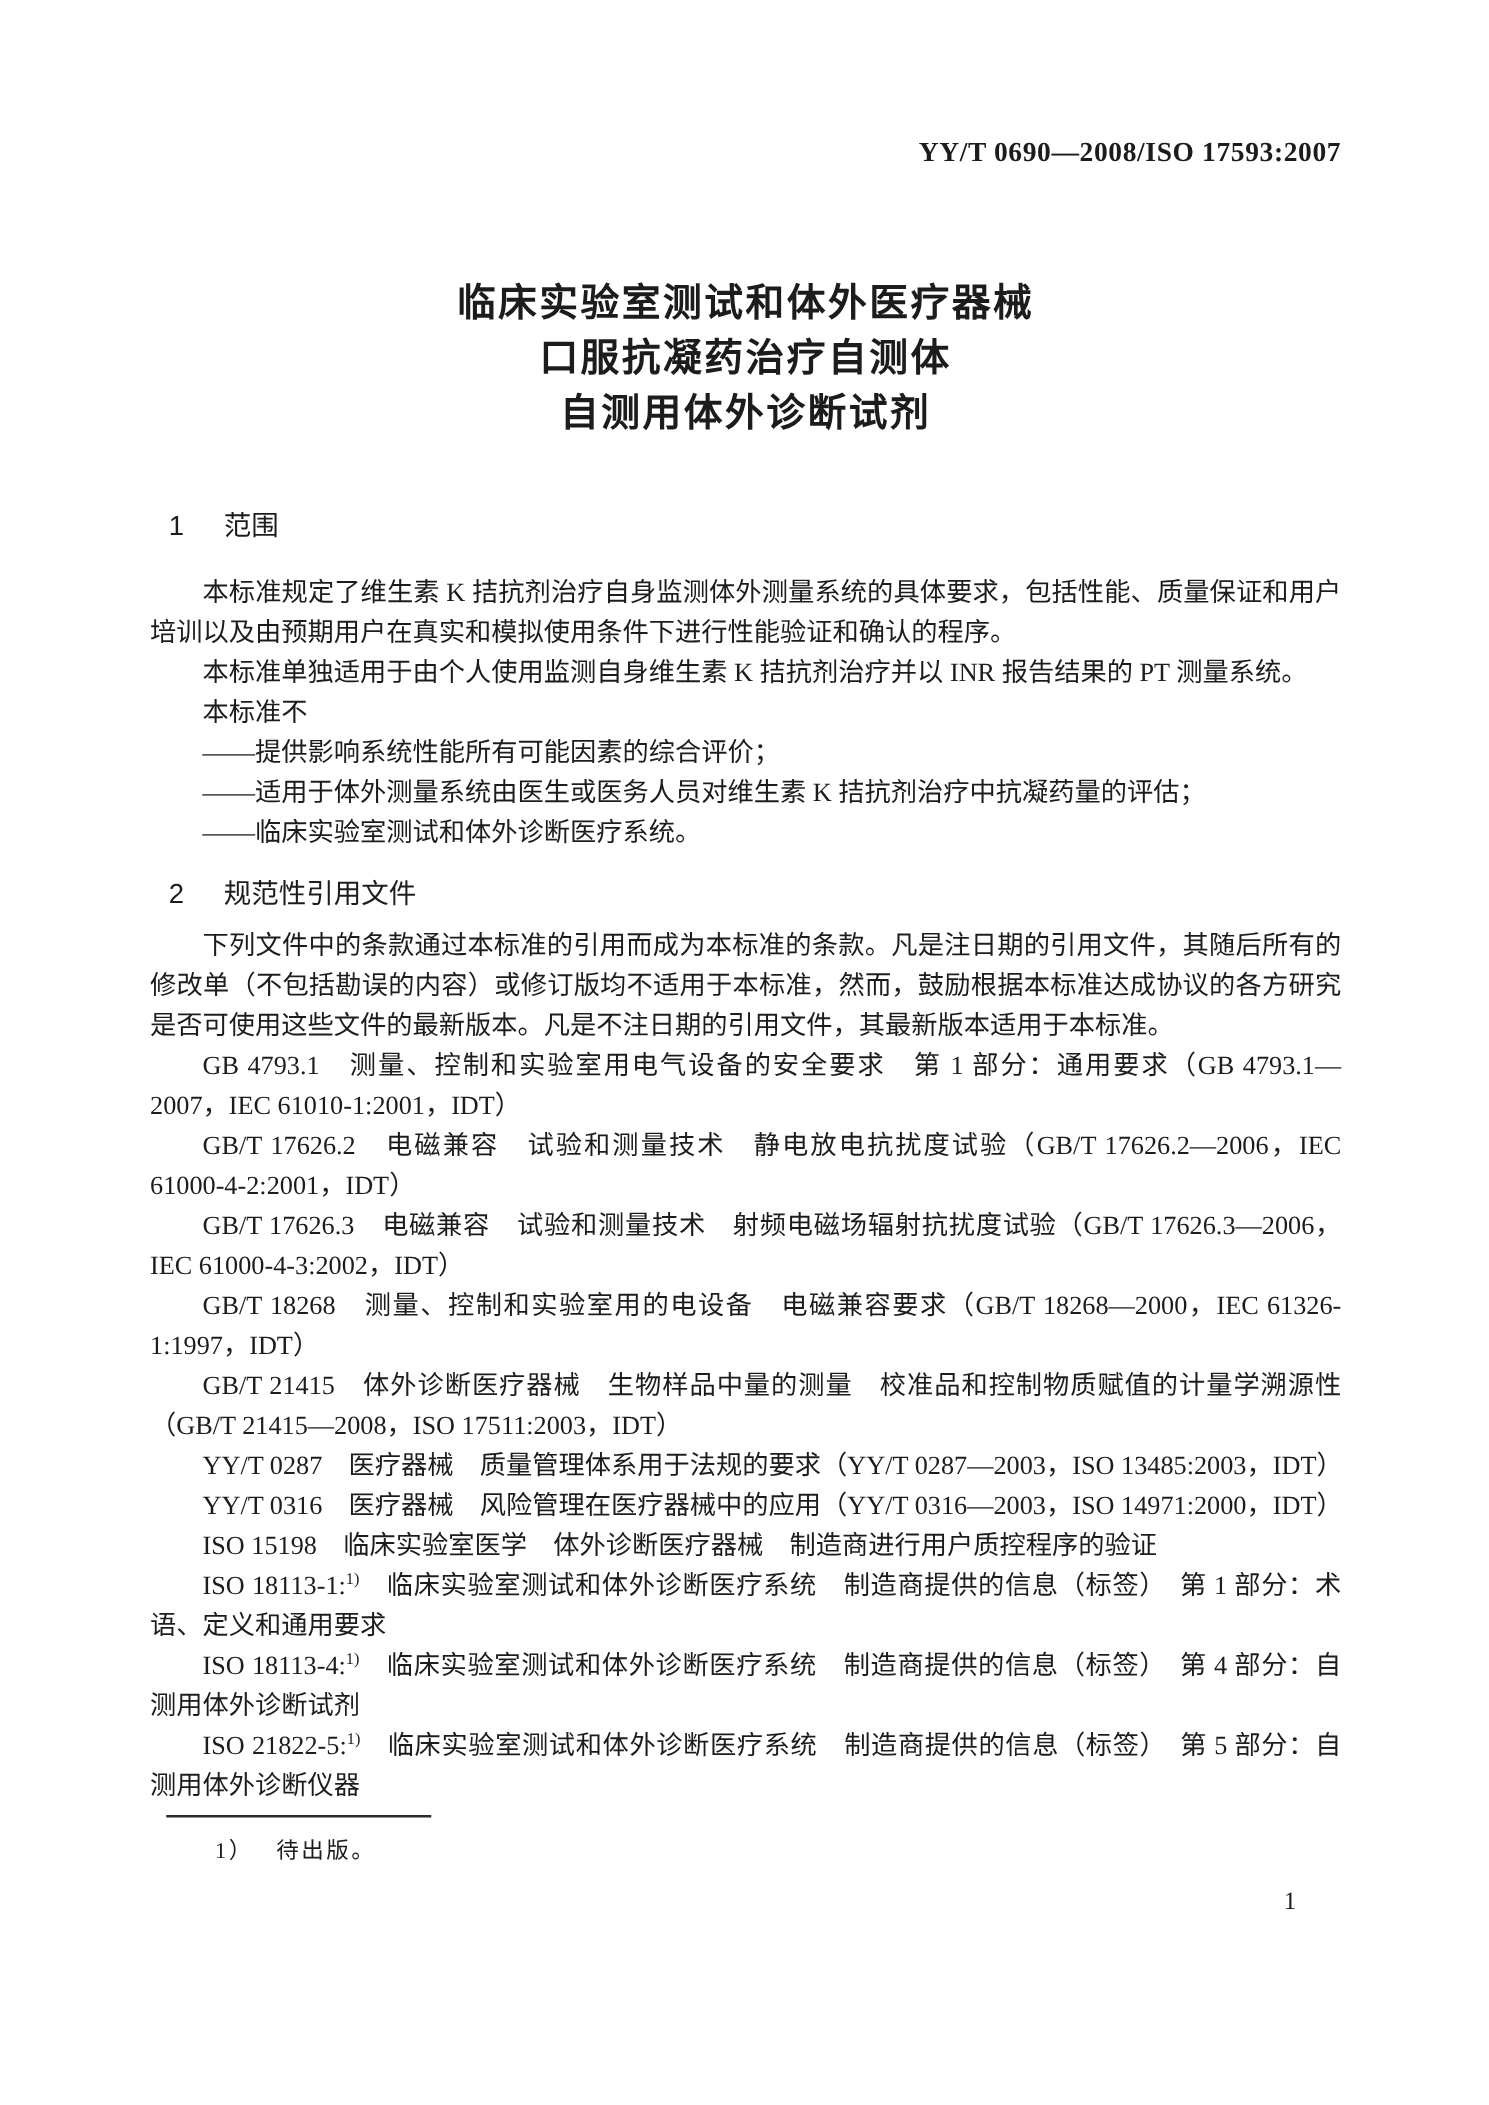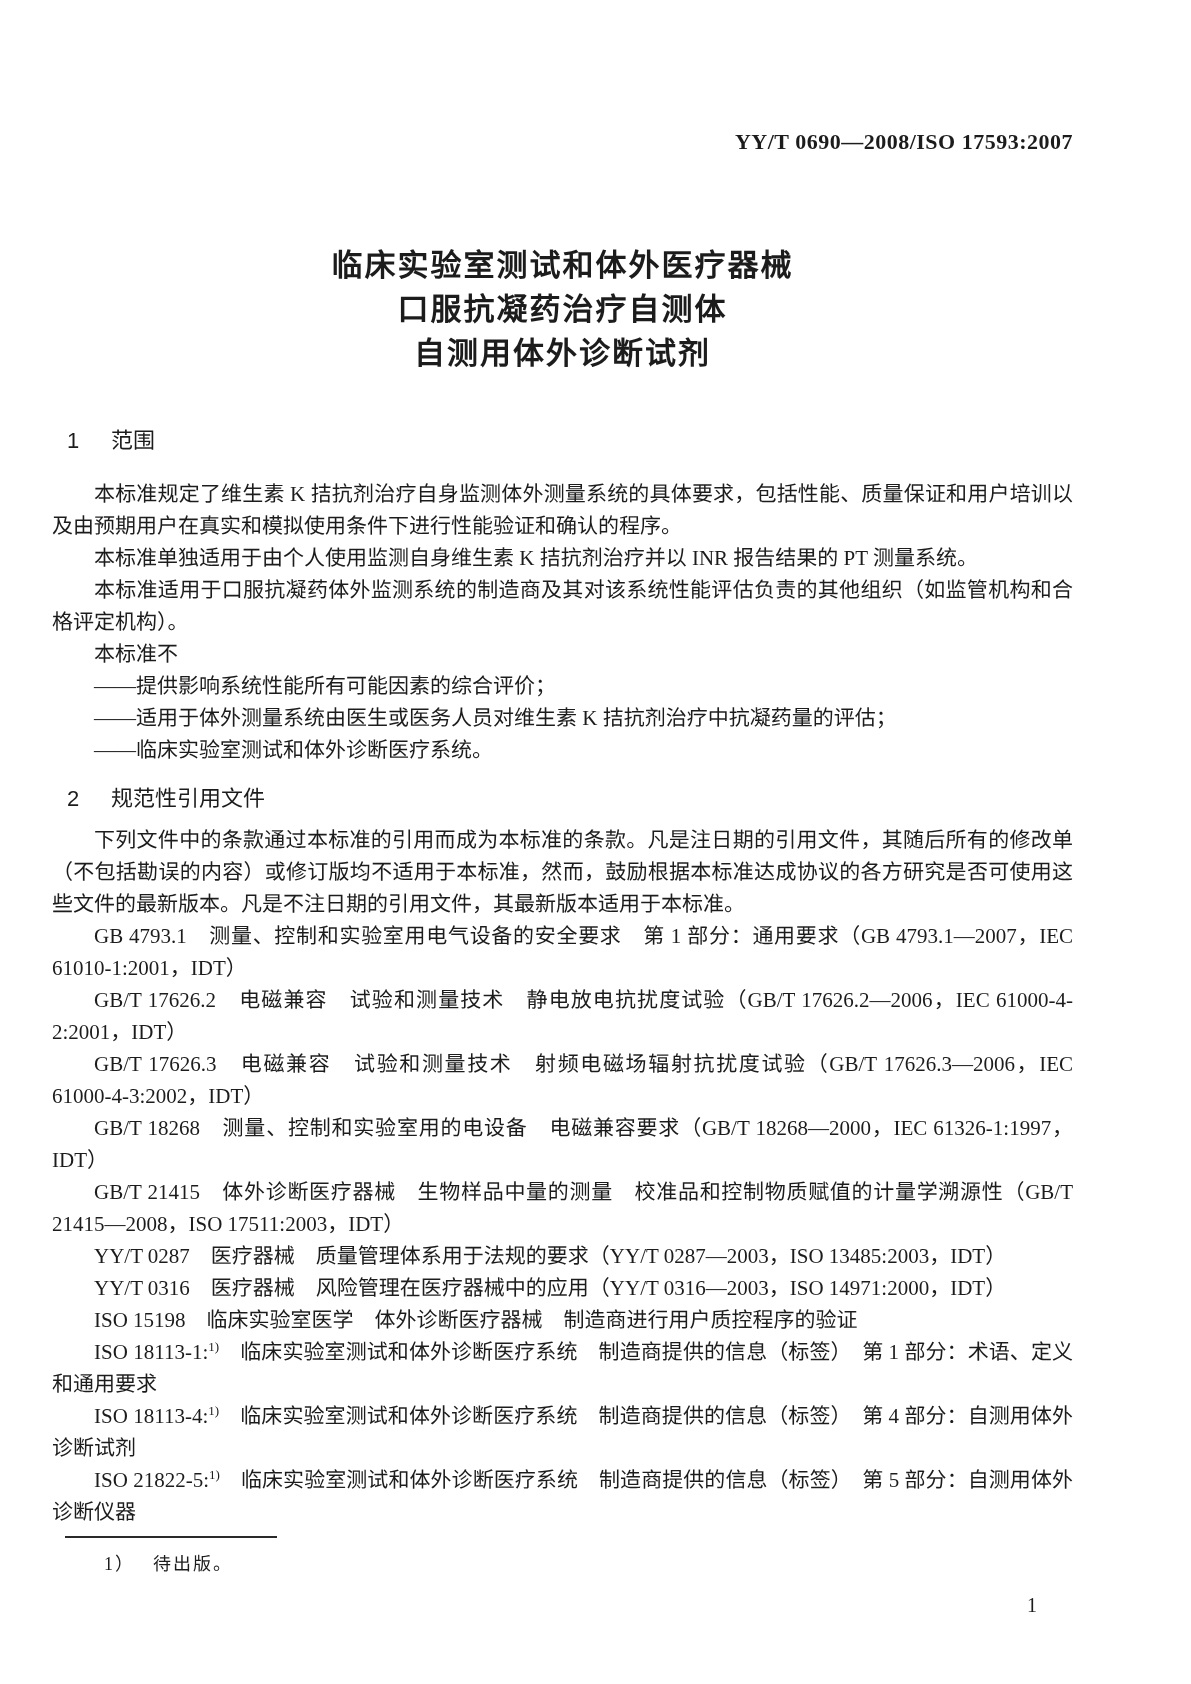--- a/index.html
+++ b/index.html
@@ -4,35 +4,35 @@
 <style>
   html,body { margin:0; padding:0; background:#ffffff; }
   .page {
     position:relative;
     width:1191px; height:1684px;
     background:#ffffff;
     overflow:hidden;
     color:#1c1c1c;
     font-family:"Liberation Serif","DejaVu Serif",serif;
   }
-  .content { padding:0 118px 0 52px;margin-top:20px; }
+  .content { padding:0 118px 0 120px; }
 
   .std-header {
     padding-top:108px;
     text-align:right;
     font-weight:bold;
     font-size:22px;
     line-height:28px;
     letter-spacing:0.5px;
   }
 
   .doc-title {
     margin-top:88px;
     text-align:center;
-    font-family:Liberation Sans, sans-serif;
+    font-family:Liberation Mono, monospace;
     font-weight:bold;
     font-size:31px;
     line-height:44px;
     letter-spacing:2px;
   }
 
   .sec-h {
     margin:50px 0 22px 0;
     padding-left:15px;
     font-family:"Liberation Sans","DejaVu Sans",sans-serif;
@@ -85,21 +85,20 @@
     <div class="doc-title">
       <div>临床实验室测试和体外医疗器械</div>
       <div>口服抗凝药治疗自测体</div>
       <div>自测用体外诊断试剂</div>
     </div>
 
     <h2 class="sec-h"><span class="sec-num">1</span><span>范围</span></h2>
 
     <p class="para"><span>本标准规定了维生素 K 拮抗剂治疗自身监测体外测量系统的具体要求，包括性能、质量保证和用户培训以及由预期用户在真实和模拟使用条件下进行性能验证和确认的程序。</span></p>
     <p class="para"><span>本标准单独适用于由个人使用监测自身维生素 K 拮抗剂治疗并以 INR 报告结果的 PT 测量系统。</span></p>
-    <p class="para"><span>本标准适用于口服抗凝药体外监测系统的制造商及其对该系统性能评估负责的其他组织（如监管机构和合格评定机构）。</span></p>
     <p class="para"><span>本标准不</span></p>
     <p class="para"><span>——提供影响系统性能所有可能因素的综合评价；</span></p>
     <p class="para"><span>——适用于体外测量系统由医生或医务人员对维生素 K 拮抗剂治疗中抗凝药量的评估；</span></p>
     <p class="para"><span>——临床实验室测试和体外诊断医疗系统。</span></p>
 
     <h2 class="sec-h second"><span class="sec-num">2</span><span>规范性引用文件</span></h2>
 
     <p class="para"><span>下列文件中的条款通过本标准的引用而成为本标准的条款。凡是注日期的引用文件，其随后所有的修改单（不包括勘误的内容）或修订版均不适用于本标准，然而，鼓励根据本标准达成协议的各方研究是否可使用这些文件的最新版本。凡是不注日期的引用文件，其最新版本适用于本标准。</span></p>
     <p class="para"><span>GB 4793.1　测量、控制和实验室用电气设备的安全要求　第 1 部分：通用要求（GB 4793.1—2007，IEC 61010-1:2001，IDT）</span></p>
     <p class="para"><span>GB/T 17626.2　电磁兼容　试验和测量技术　静电放电抗扰度试验（GB/T 17626.2—2006，IEC 61000-4-2:2001，IDT）</span></p>

